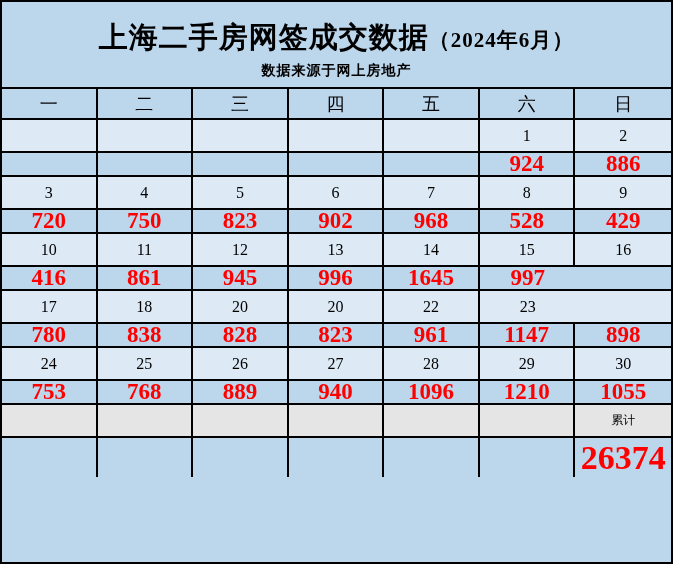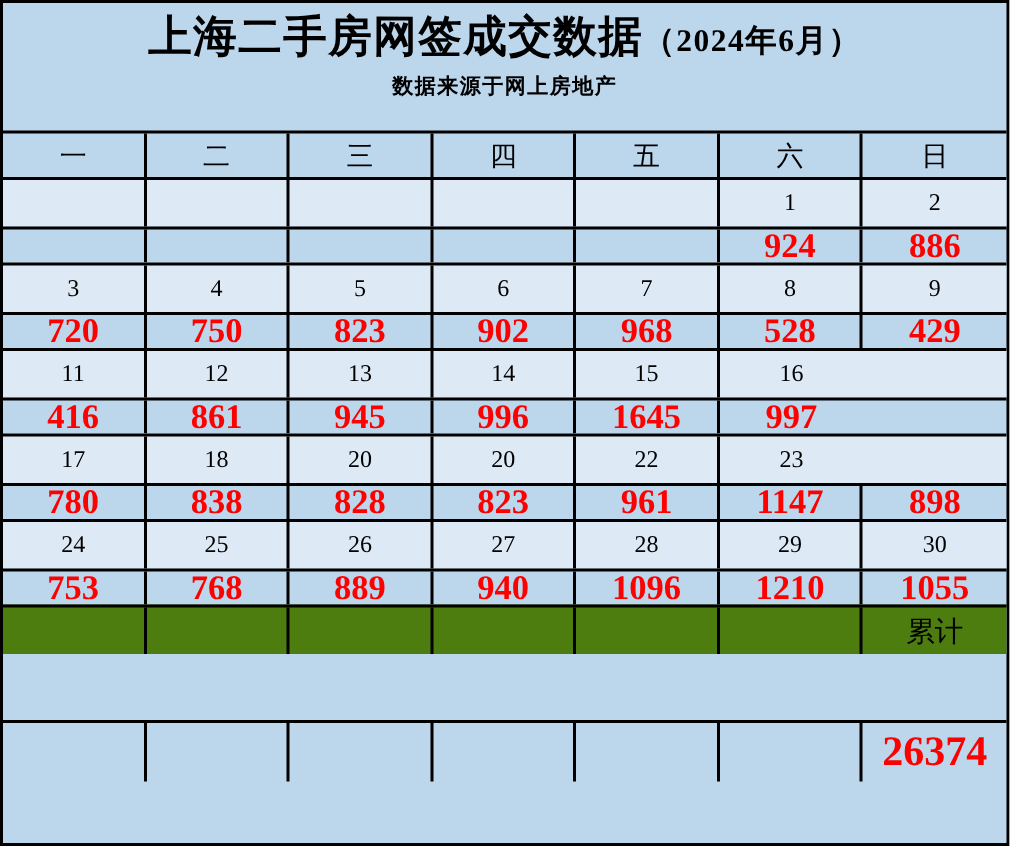--- a/index.html
+++ b/index.html
@@ -10,21 +10,21 @@
     width: 673px; height: 564px;
     background: #BCD6EC;
     border: 2px solid #000;
     display: flex; flex-direction: column;
   }
 
   .header-block {
     height: 85px;
     display: flex; flex-direction: column;
     align-items: center; justify-content: flex-start;
-    padding-top: 6px;
+    padding-top: 18px;
   }
   .title {
     font-size: 29px; font-weight: bold; color: #000;
     letter-spacing: 1px; line-height: 34px; white-space: nowrap;
   }
   .title .title-period { font-size: 21px; font-weight: bold; }
   .subtitle {
     margin-top: 5px;
     font-size: 14px; font-weight: bold; color: #000000;
     letter-spacing: 1px;
@@ -38,22 +38,22 @@
   .cell {
     border-right: 2px solid #000;
     display: flex; align-items: center; justify-content: center;
     overflow: hidden;
   }
   .cell:last-child { border-right: none; }
 
   .row-weekday { height: 31px; font-size: 18px; color: #000; }
   .row-date    { height: 33px; font-size: 16px; color: #000; background: #DDEAF6; }
   .row-value   { height: 24px; font-size: 23px; font-weight: bold; color: #FF0000; }
-  .row-cumlabel{ height: 33px; font-size: 19px; color: #000; background: #4d7c0f; }
-  .row-total   { height: 41px; font-size: 28px; font-weight: bold; color: #FF0000; margin-top: 44px; }
+  .row-cumlabel{ height: 33px; font-size: 12px; color: #000; background: #e5e5e5; }
+  .row-total   { height: 41px; font-size: 34px; font-weight: bold; color: #FF0000; }
 </style>
 </head>
 <body>
 
 <div class="board">
 
   <div class="header-block">
     <div class="title"><span>上海二手房网签成交数据</span><span class="title-period">（2024年6月）</span></div>
     <div class="subtitle">数据来源于网上房地产</div>
   </div>
@@ -100,20 +100,21 @@
     <div class="cell">720</div>
     <div class="cell">750</div>
     <div class="cell">823</div>
     <div class="cell">902</div>
     <div class="cell">968</div>
     <div class="cell">528</div>
     <div class="cell">429</div>
   </div>
 
   <div class="cal-row row-date">
+    <div class="cell">10</div>
     <div class="cell">11</div>
     <div class="cell">12</div>
     <div class="cell">13</div>
     <div class="cell">14</div>
     <div class="cell">15</div>
     <div class="cell">16</div>
   </div>
   <div class="cal-row row-value">
     <div class="cell">416</div>
     <div class="cell">861</div>

